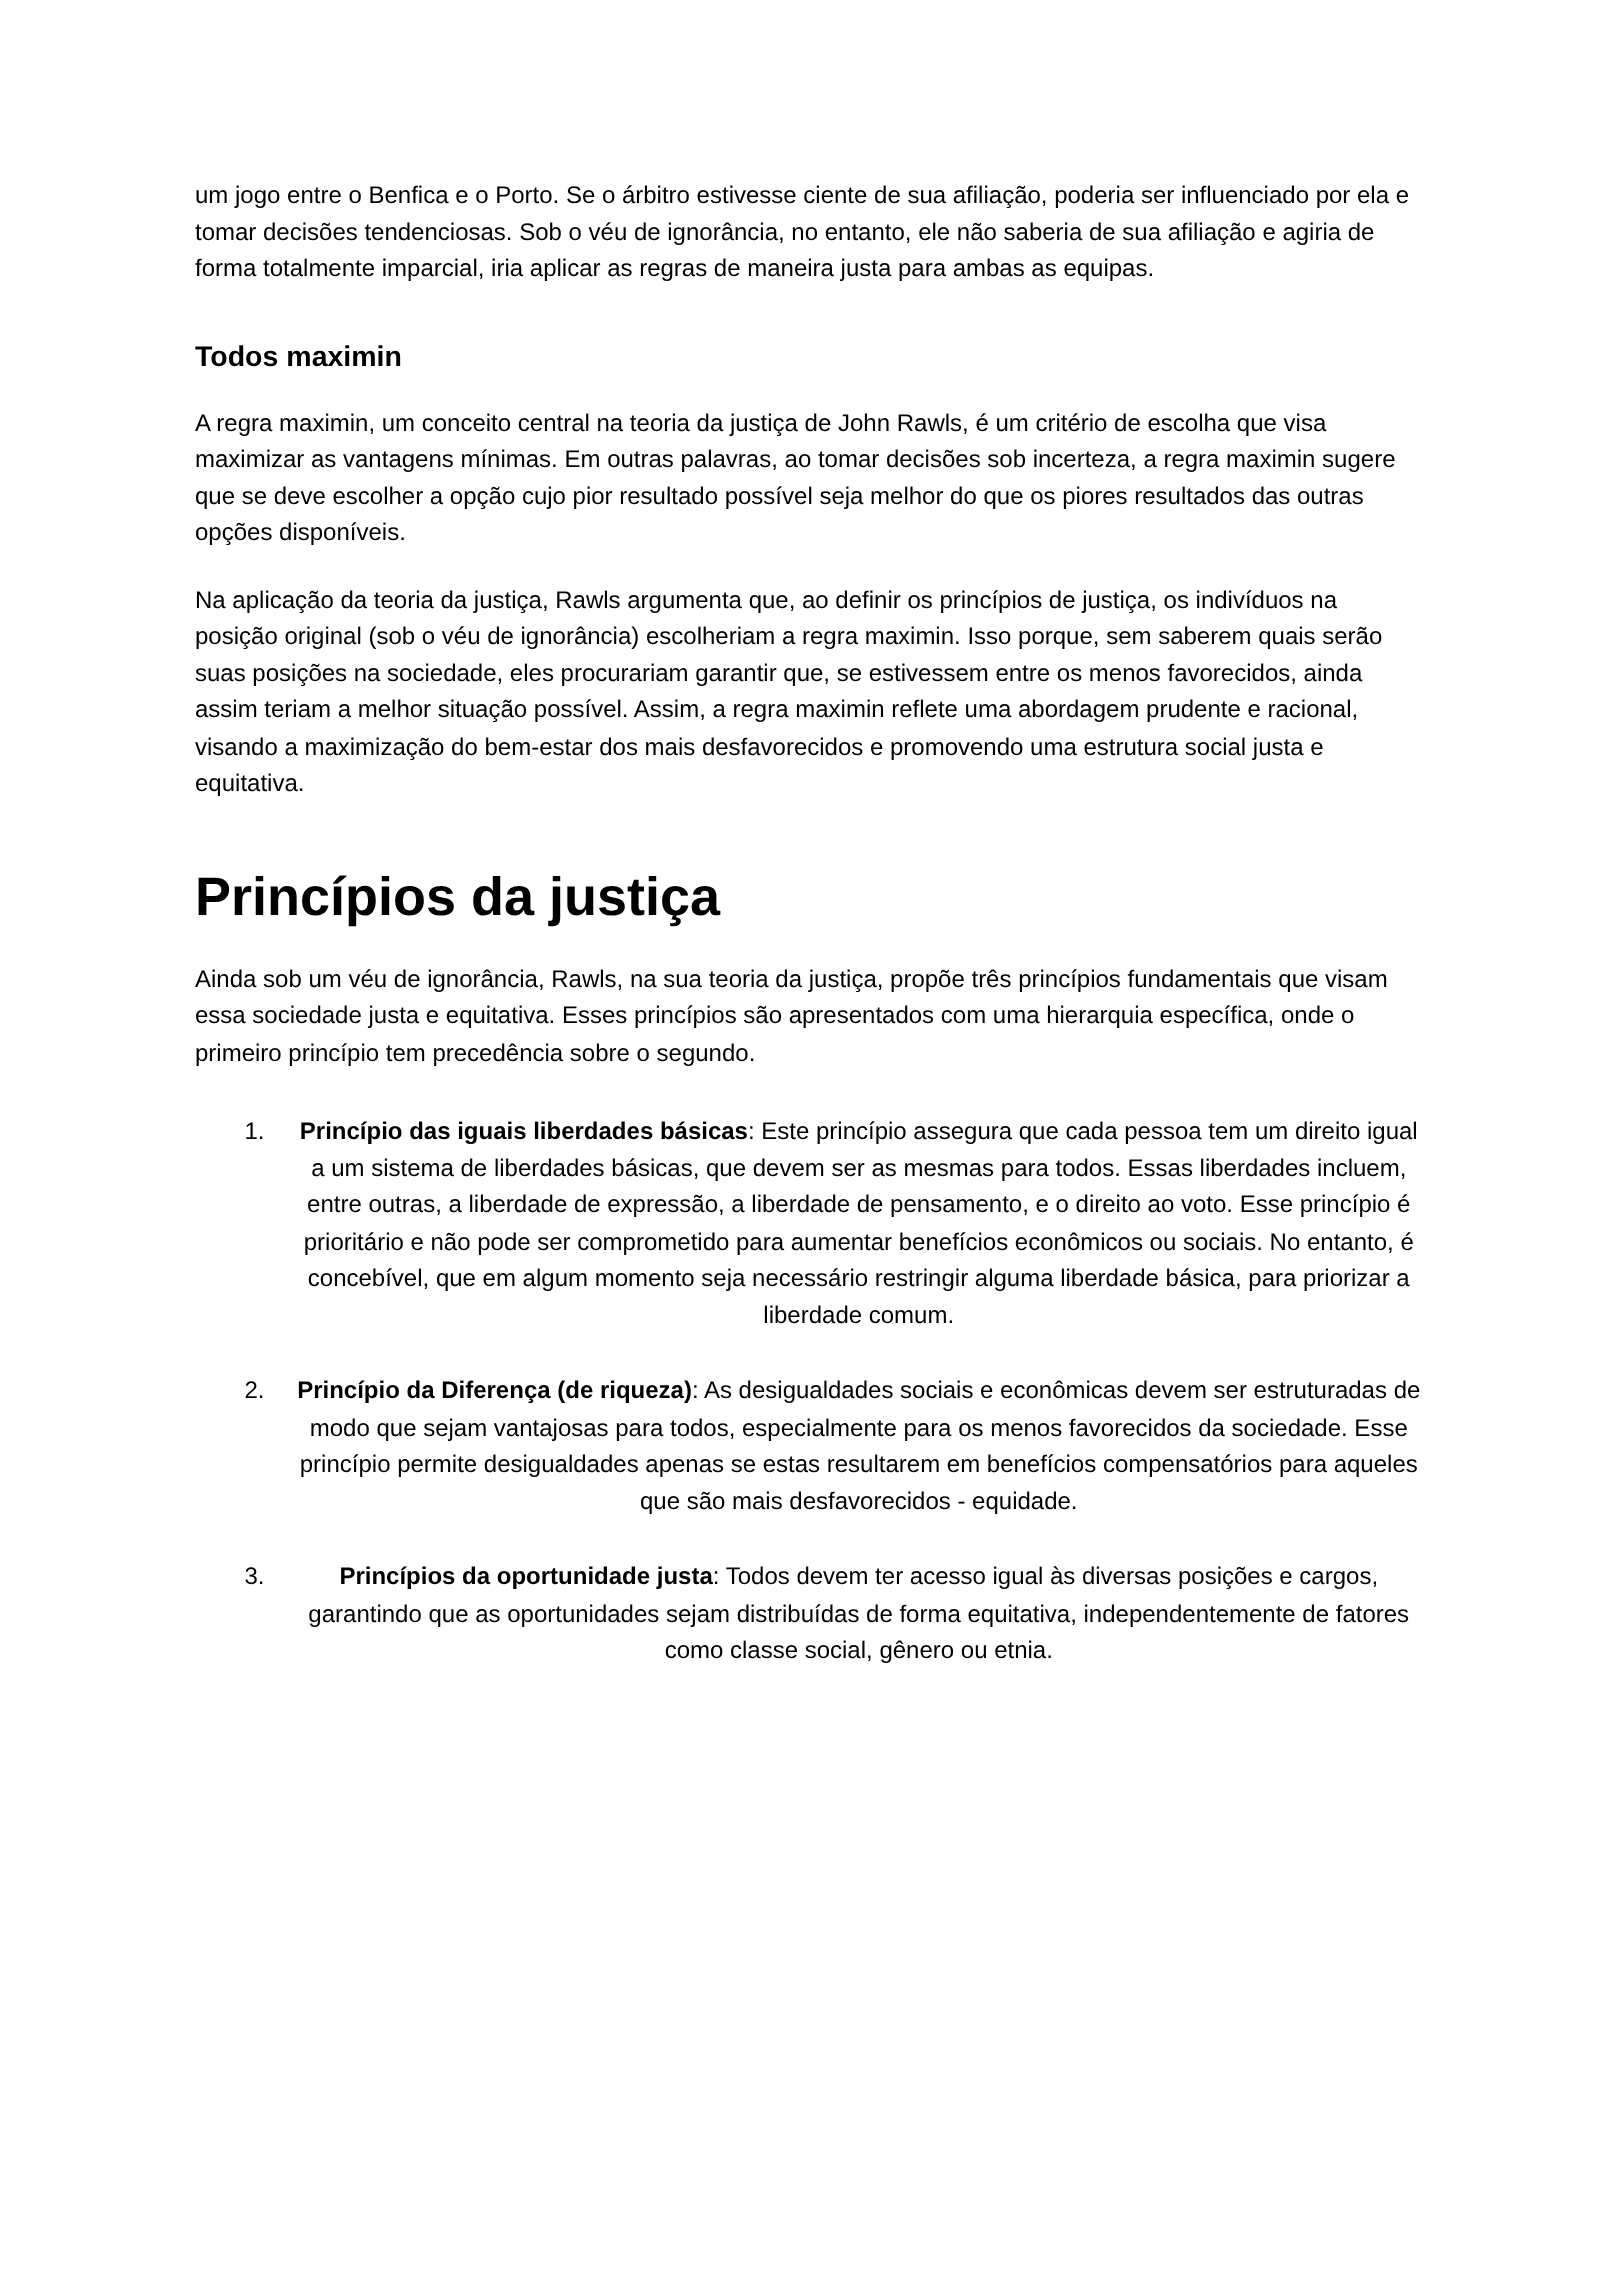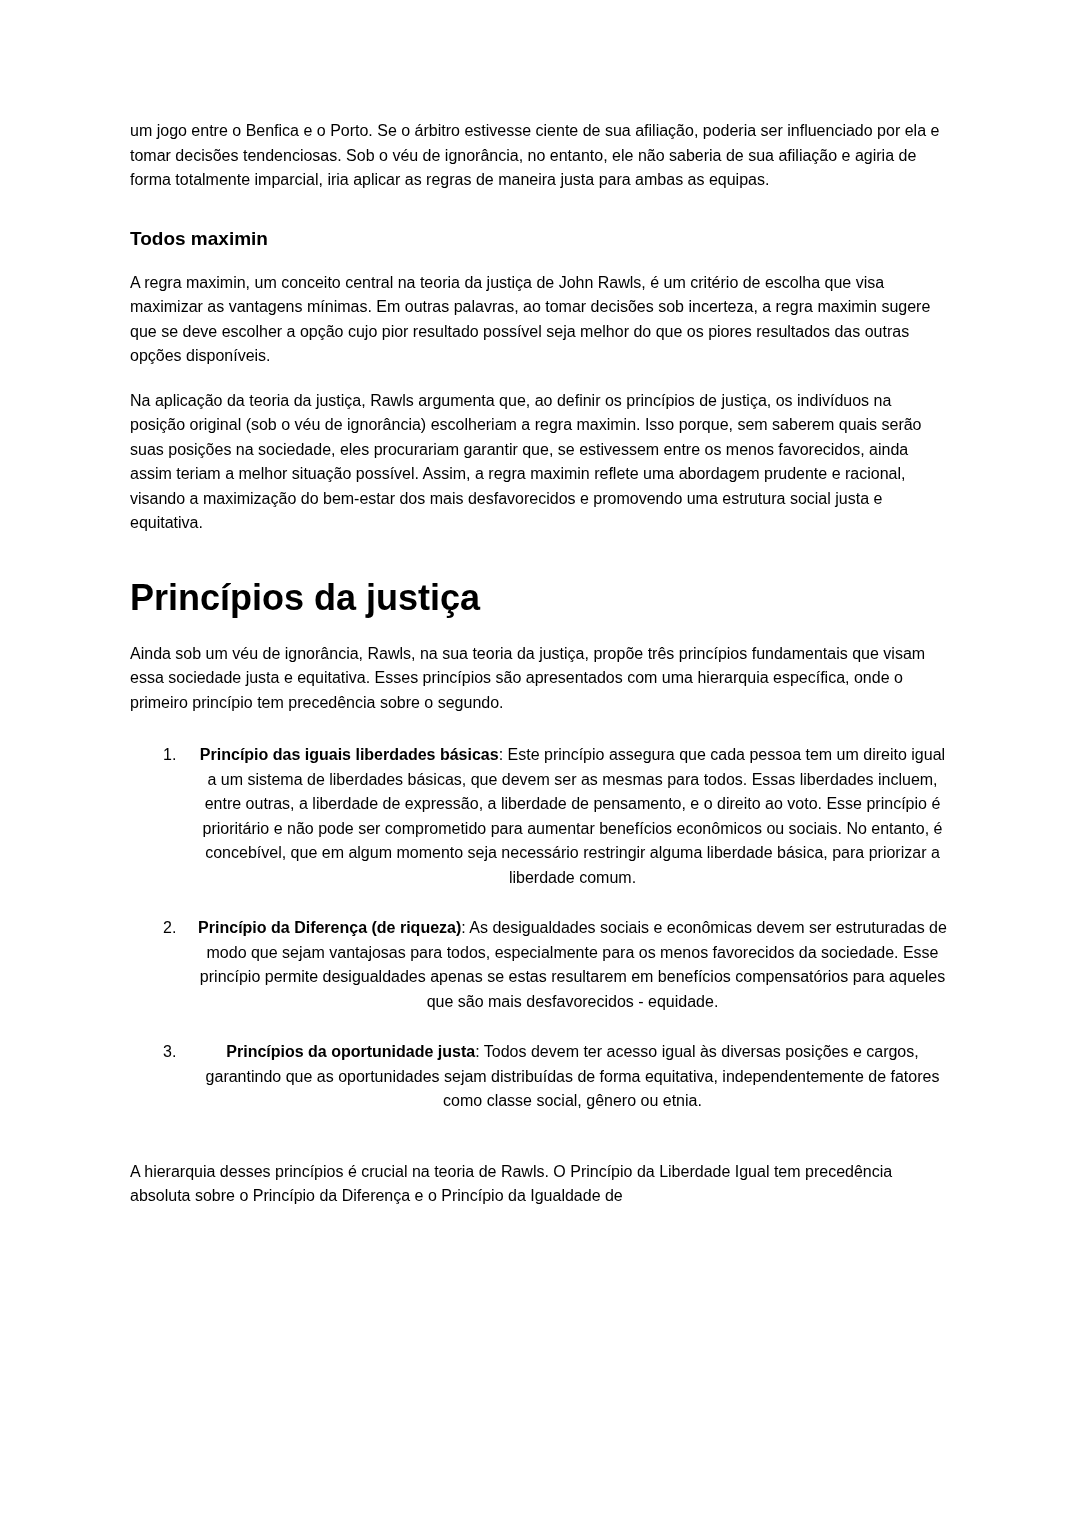--- a/index.html
+++ b/index.html
@@ -90,16 +90,15 @@
         <span class="item-body"><span class="item-title">Princípio da Diferença (de riqueza)</span><span>: As desigualdades sociais e econômicas devem ser estruturadas de modo que sejam vantajosas para todos, especialmente para os menos favorecidos da sociedade. Esse princípio permite desigualdades apenas se estas resultarem em benefícios compensatórios para aqueles que são mais desfavorecidos - equidade.</span></span>
       </div>
 
       <div class="list-item">
         <span class="num">3.</span>
         <span class="item-body"><span class="item-title">Princípios da oportunidade justa</span><span>: Todos devem ter acesso igual às diversas posições e cargos, garantindo que as oportunidades sejam distribuídas de forma equitativa, independentemente de fatores como classe social, gênero ou etnia.</span></span>
       </div>
 
     </div>
 
-    <p class="para outro">A hierarquia desses princípios é crucial na teoria de Rawls. O Princípio da Liberdade Igual tem precedência absoluta sobre o Princípio da Diferença e o Princípio da Igualdade de</p>
 
   </div>
 </div>
 
 </body></html>

